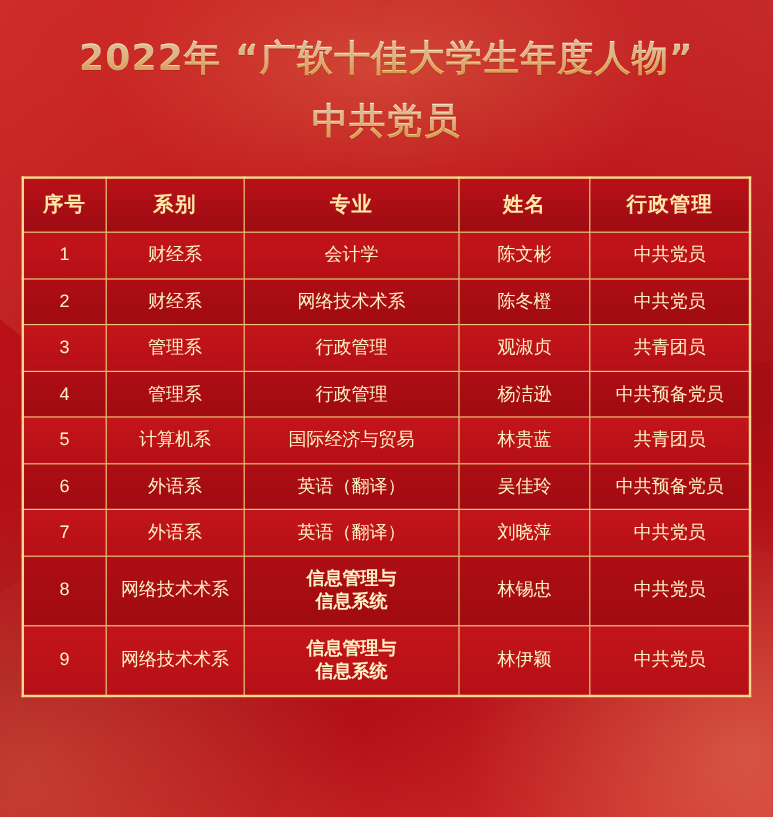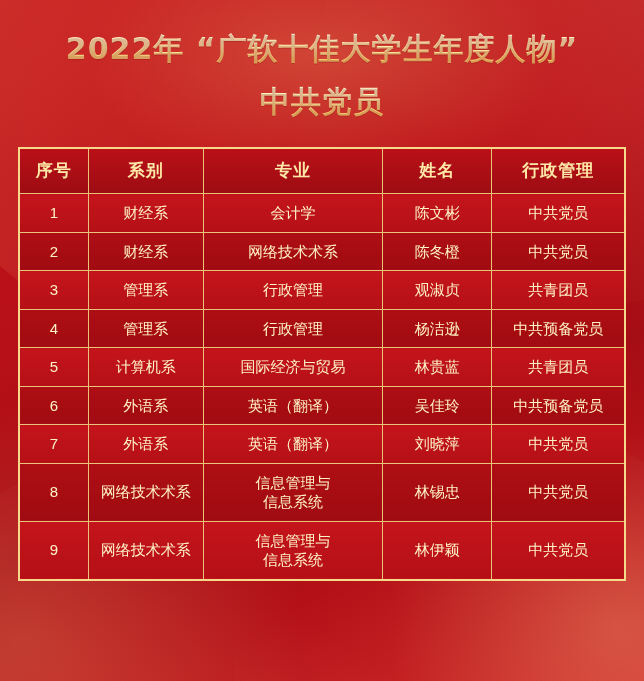--- a/index.html
+++ b/index.html
@@ -119,21 +119,21 @@
   td.col-idx { width: 11%; font-size: 15px; }
   td.col-dept { width: 19%; }
   td.col-major { width: 30%; }
   td.col-name { width: 18%; }
   td.col-political { width: 22%; }
   th.col-idx { width: 11%; }
   th.col-dept { width: 19%; }
   th.col-major { width: 30%; }
   th.col-name { width: 18%; }
   th.col-political { width: 22%; }
-  .cell-multi span { display: block; }
+  .cell-multi span { display: block; font-weight: bold; }
 </style>
 </head>
 <body>
 
 <div id="page">
   <div class="ribbon r1"></div>
   <div class="ribbon r2"></div>
   <div class="ribbon r3"></div>
   <div class="ribbon r4"></div>
 

